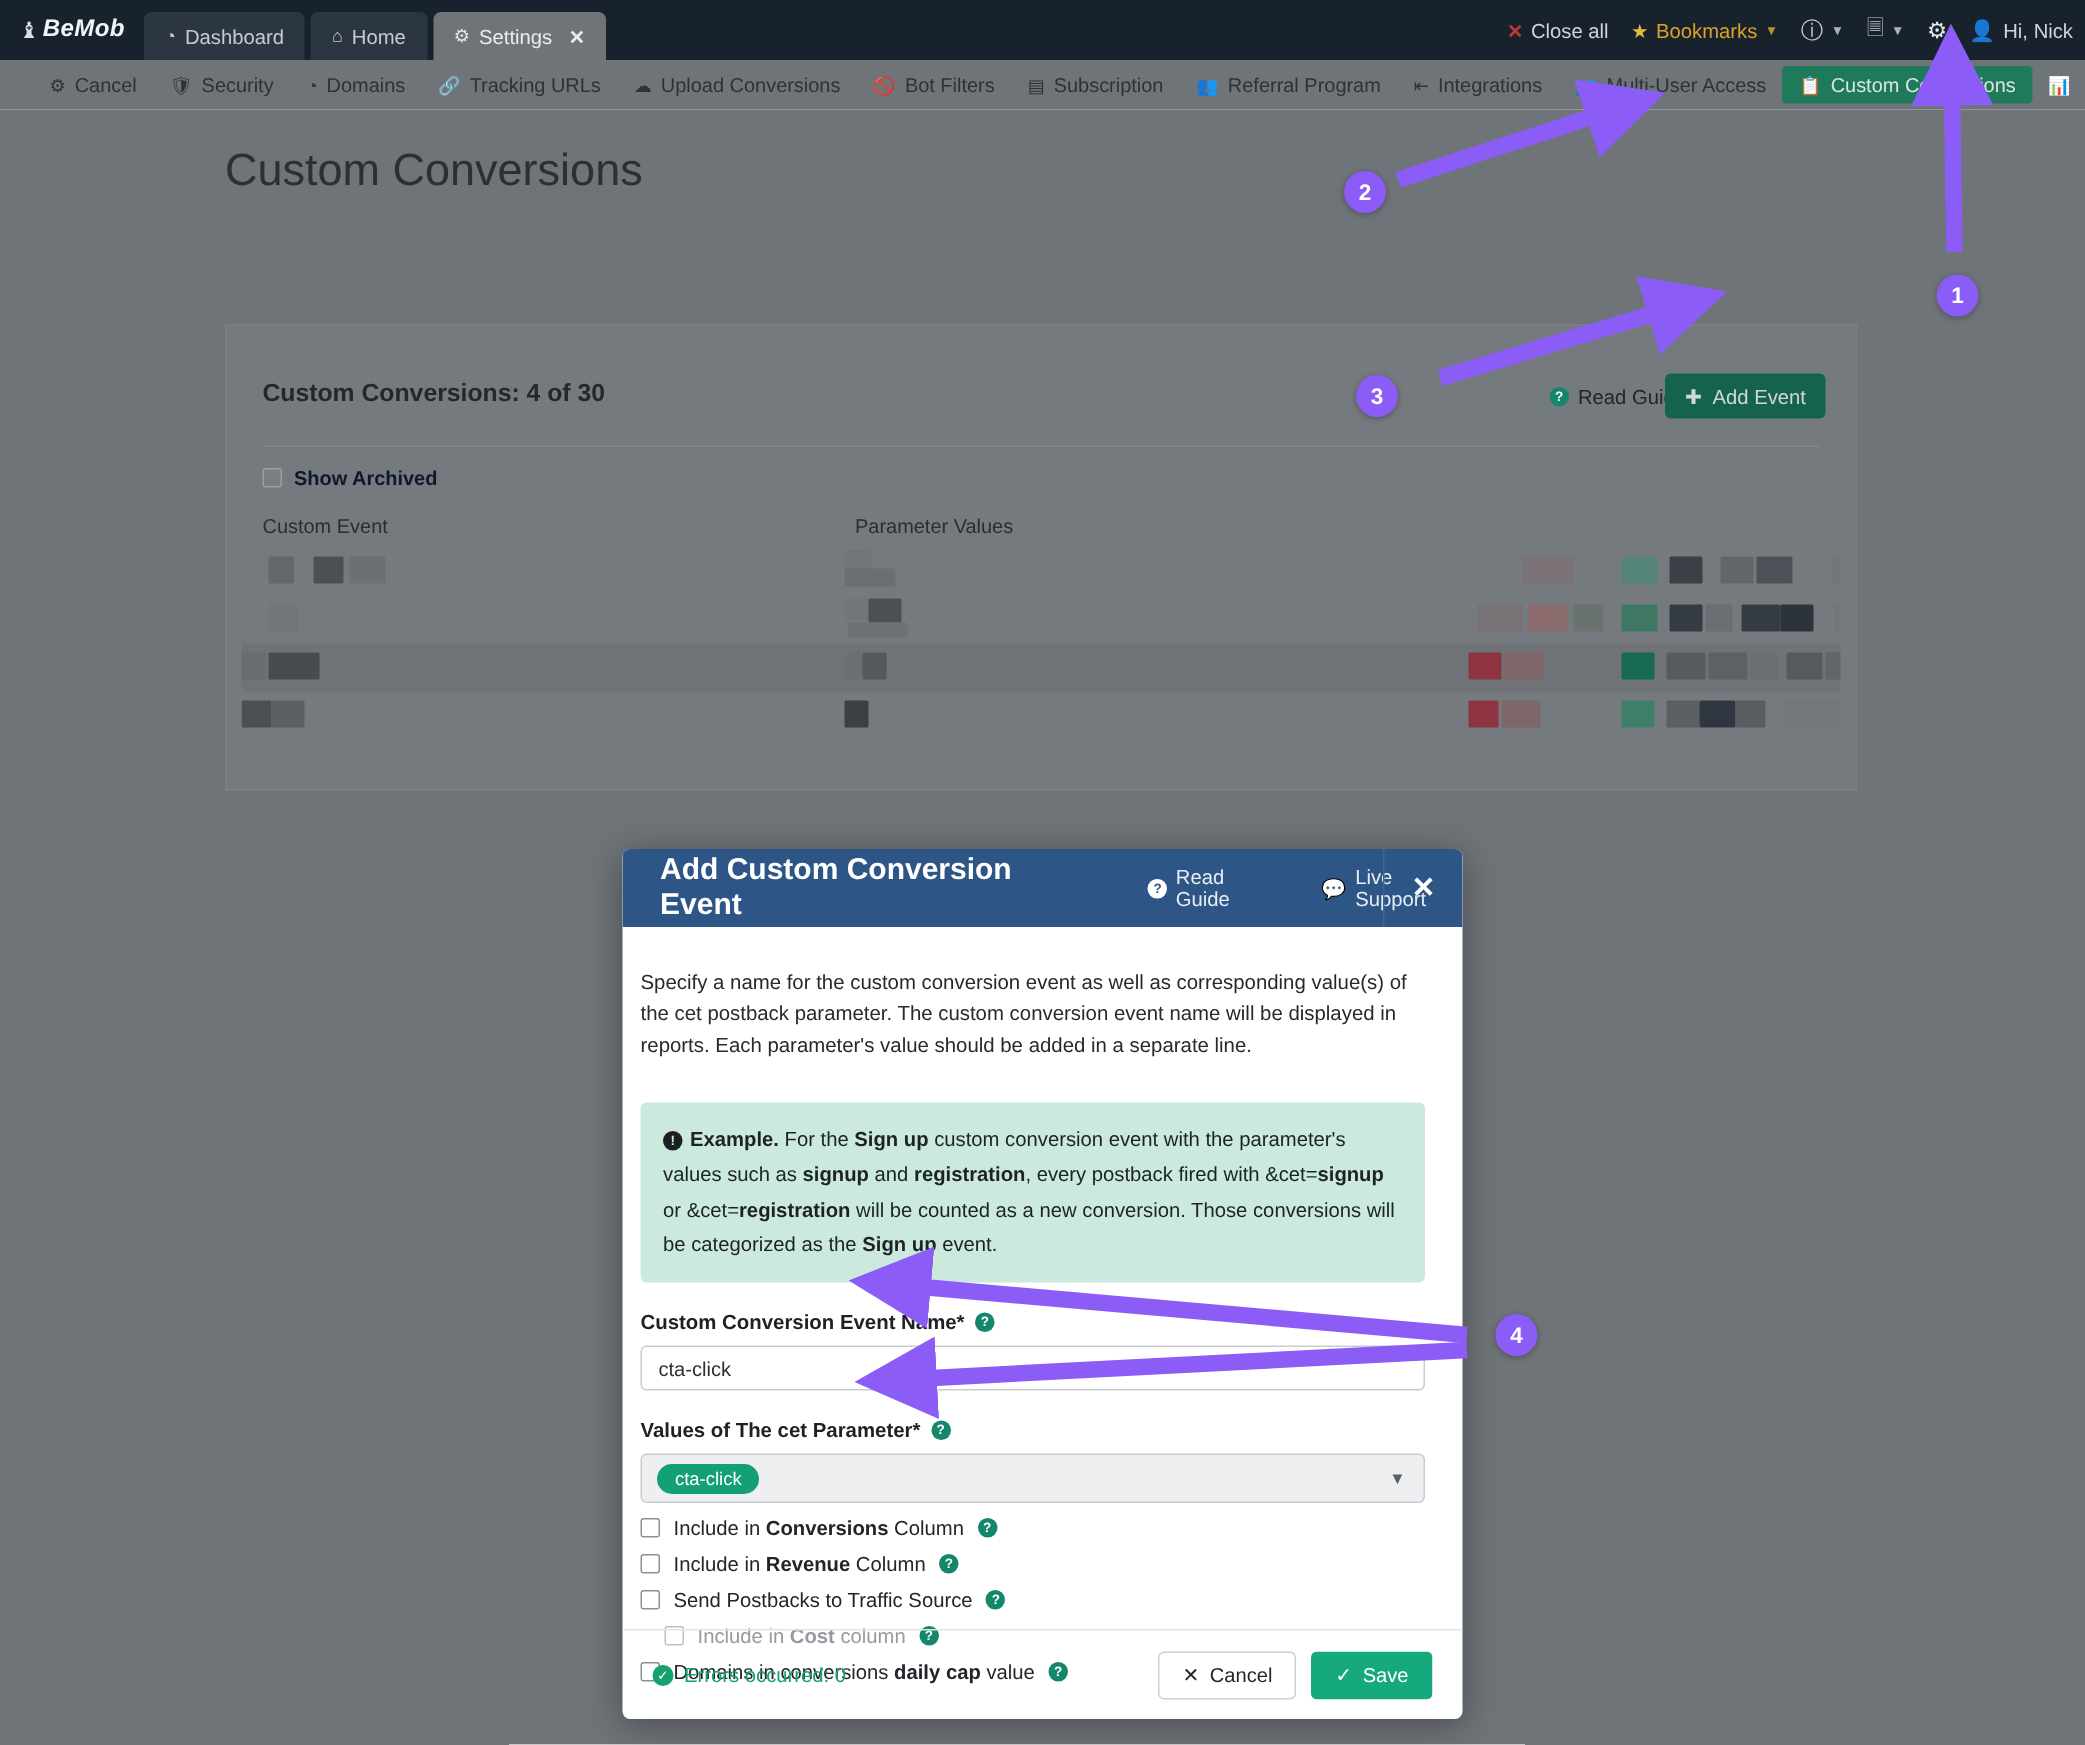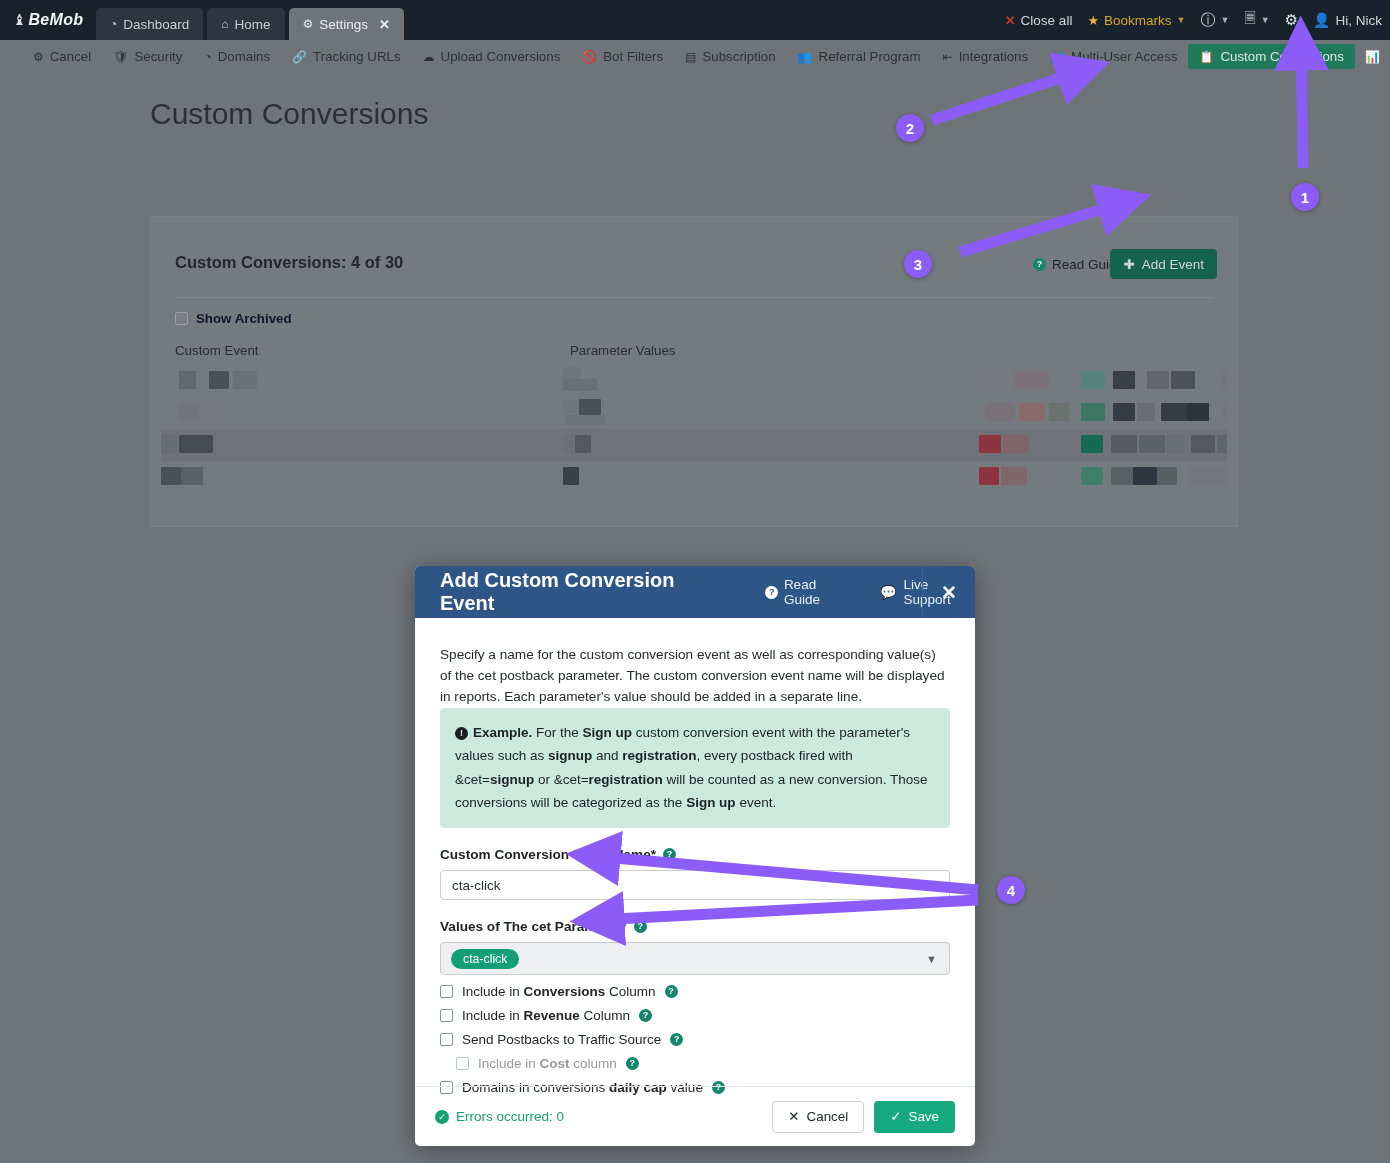--- a/index.html
+++ b/index.html
@@ -101,24 +101,24 @@
   }
   .modal-title { color:#fff; font-size:20px; font-weight:bold; }
   .mh-links { display:flex; align-items:center; gap:28px; margin-left:42px; color:#e7edf5; font-size:13.5px; }
   .mh-links .l { display:flex; align-items:center; gap:6px; cursor:pointer;}
   .mh-links .qmark { background:#fff; color:#2d5586; }
   .modal-close {
     position:absolute; right:0; top:0; width:53px; height:52px;
     display:flex; align-items:center; justify-content:center;
     border-left:1px solid #3d6594; color:#fff; font-size:19px; font-weight:bold; cursor:pointer;
   }
-  .modal-body { padding:26px 25px 0 25px; }
+  .modal-body { padding:26px 25px 0 12px; }
   .mdesc { font-size:13.6px; line-height:1.55; color:#262a2e; }
   .example {
-    margin-top:1px; background:#cbe9dd; border-radius:4px; padding:13px 15px 14px 15px;
+    margin-top:28px; background:#cbe9dd; border-radius:4px; padding:13px 15px 14px 15px;
     font-size:13.5px; line-height:1.72; color:#1d2226;
   }
   .example .ibadge {
     display:inline-flex; align-items:center; justify-content:center;
     width:13px; height:13px; border-radius:50%; background:#1b1f23; color:#cbe9dd;
     font-size:9px; font-weight:bold; margin-right:5px; vertical-align:1px;
   }
   .flabel { margin-top:19px; font-size:13.6px; font-weight:bold; color:#1d2125; display:flex; align-items:center; gap:7px;}
   .ftext {
     margin-top:8px; width:100%; height:30px; border:1px solid #c8ccd0; border-radius:4px;

